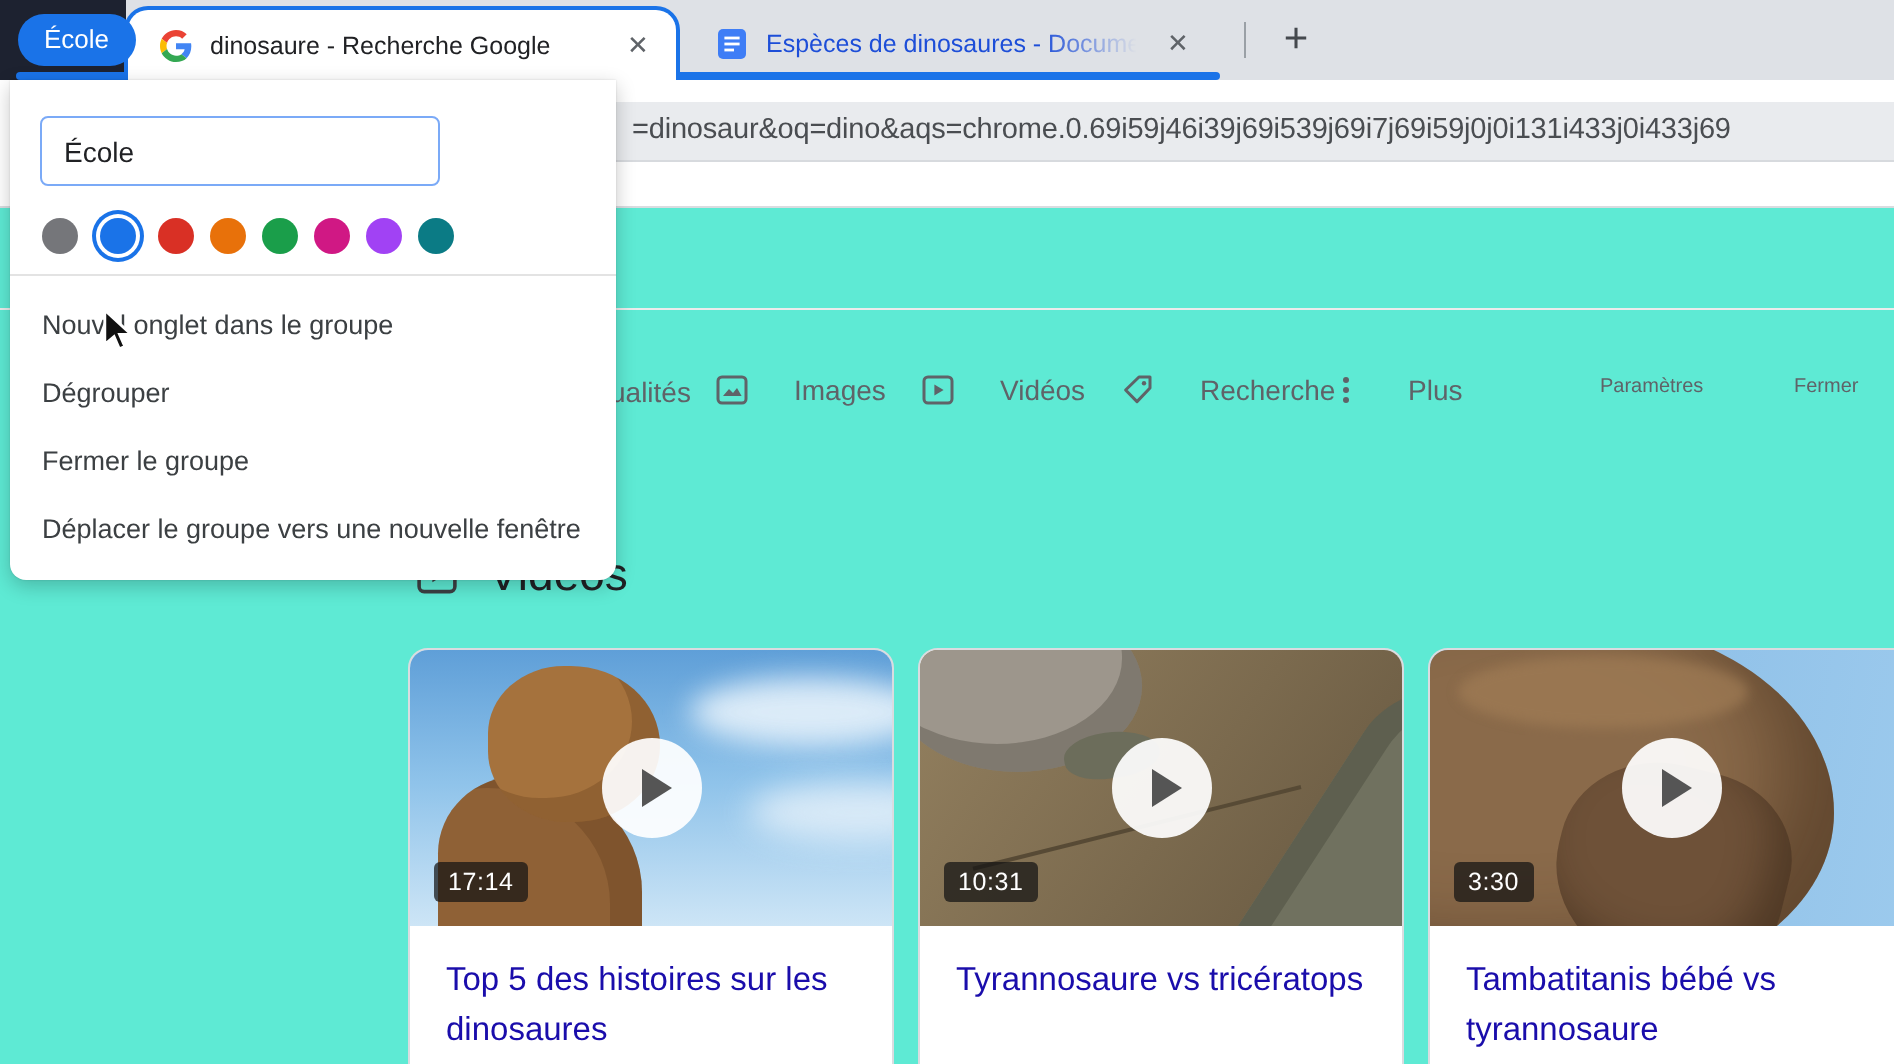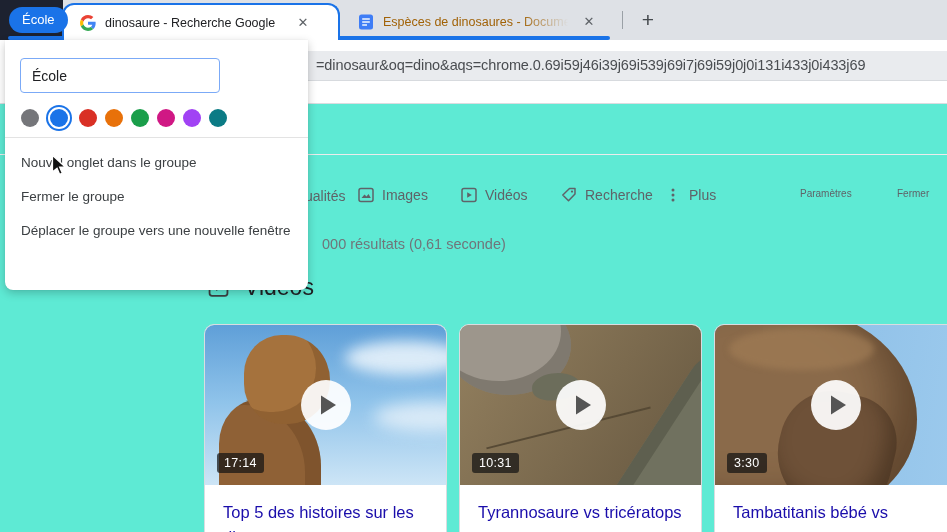--- a/index.html
+++ b/index.html
@@ -9,56 +9,56 @@
   .screen { position:relative; width:947px; height:532px; overflow:hidden; background:#fff; }
 
   
   .tabstrip { position:absolute; left:0; top:0; width:947px; height:40px; background:#dee1e6; }
   .corner-dark { position:absolute; left:0; top:0; width:63px; height:40px; background:#1d2230; }
   .group-badge { position:absolute; left:9px; top:7px; height:26px; padding:0 13px; border-radius:13px;
                  color:#fff; font-size:13px; line-height:26px; font-weight:400; z-index:4; }
   .group-underline { position:absolute; left:8px; top:36px; width:602px; height:4px; border-radius:2px; z-index:1; }
   .tab { position:absolute; top:3px; height:37px; display:flex; align-items:center; }
   .tab.active { left:62px; width:278px; background:#fff; border:2.5px solid #1a73e8; border-bottom:none;
-                border-radius:12px 12px 0 0; z-index:3; padding:0 26px 0 16px; }
+                border-radius:12px 12px 0 0; z-index:3; padding:0 10px 0 16px; }
   .tab.inactive { left:342px; width:266px; padding:0 10px 0 16px; z-index:2; }
-  .tab-title { font-size:12.5px; color:#a16207; margin-left:9px; white-space:nowrap; overflow:hidden; flex:1; }
+  .tab-title { font-size:12.5px; color:#1d4ed8; margin-left:9px; white-space:nowrap; overflow:hidden; flex:1; }
   .tab.inactive .tab-title { -webkit-mask-image:linear-gradient(90deg,#000 72%,transparent 97%);
                              mask-image:linear-gradient(90deg,#000 72%,transparent 97%); }
   .tab-close { width:18px; height:18px; display:flex; align-items:center; justify-content:center;
                font-size:13px; color:#5f6368; border-radius:50%; margin-left:6px; cursor:pointer; }
   .tab-divider { position:absolute; left:622px; top:11px; width:1px; height:18px; background:#9aa0a6; }
   .new-tab-btn { position:absolute; left:634px; top:6px; width:28px; height:28px; display:flex; align-items:center;
                  justify-content:center; font-size:21px; font-weight:400; color:#45494e; border-radius:50%; }
   .favicon { width:16px; height:16px; flex:0 0 16px; }
 
   
   .toolbar { position:absolute; left:0; top:40px; width:947px; height:64px; background:#fff; border-bottom:1px solid #dadce0; }
   .omnibox { position:absolute; left:260px; top:11px; width:687px; height:30px; background:#e9ebee; border-bottom:1px solid #d7dade; }
   .omnibox .url { position:absolute; left:56px; top:6px; font-size:14.5px; color:#4a4d51; white-space:nowrap; letter-spacing:-0.1px; }
 
   
   .page { position:absolute; left:0; top:104px; width:947px; height:428px; background:#5eead4; }
   .hairline { position:absolute; left:0; top:50px; width:947px; height:1px; background:#ececec; }
 
   .nav-row { position:absolute; top:82px; height:22px; left:0; width:947px; font-size:14px; color:#5f6368; }
   .nav-part { position:absolute; top:2px; }
-  .nav-item { position:absolute; display:flex; align-items:center; gap:7px; }
+  .nav-item { position:absolute; display:flex; align-items:center; gap:22px; }
   .nav-item svg { display:block; }
   .nav-right { position:absolute; top:2px; font-size:10px; color:#5f6368; }
 
   .stats { position:absolute; left:322px; top:132px; font-size:14.5px; color:#70757a; }
 
   .section-header { position:absolute; left:207px; top:170px; display:flex; align-items:center; gap:14px; }
   .section-header .label { font-size:23px; color:#202124; }
 
   
   .cards { position:absolute; left:204px; top:220px; display:flex; gap:12px; }
   .card { width:243px; border:1px solid #dadce0; border-radius:10px; background:#fff; overflow:hidden; flex:0 0 243px; }
-  .thumb { position:relative; width:100%; height:160px; overflow:hidden; }
+  .thumb { position:relative; width:100%; height:138px; overflow:hidden; }
   .duration { position:absolute; left:12px; bottom:12px; background:rgba(20,20,20,0.72); color:#fff;
               font-size:12.5px; padding:3px 7px; border-radius:3px; letter-spacing:.3px; }
   .play { position:absolute; left:50%; top:50%; transform:translate(-50%,-50%); }
   .card-body { padding:15px 18px; }
   .card-title { font-size:16.5px; line-height:25px; color:#1a0dab; cursor:pointer; }
 
   
   .thumb .blob { position:absolute; }
   .t1 { background:linear-gradient(180deg,#5f9fd8 0%,#8fc3ea 48%,#cde5f6 100%); }
   .t1 .cloud1 { left:58%; top:10%; width:120px; height:34px; background:#eef6fc; border-radius:50%; filter:blur(7px); opacity:.85; }
@@ -137,21 +137,20 @@
             <circle cx="9" cy="9" r="1.5" fill="#5f6368"></circle>
             <circle cx="9" cy="14" r="1.5" fill="#5f6368"></circle>
         </svg>
         <span>Plus</span>
       </span>
 
       <span class="nav-right" style="left:800px">Paramètres</span>
       <span class="nav-right" style="left:897px">Fermer</span>
     </div>
 
-    <div class="stats">000 résultats (0,61 seconde)</div>
 
     <div class="section-header">
       <svg width="23" height="23" viewBox="0 0 18 18">
         <rect x="2" y="2.5" width="14" height="13" rx="2" fill="none" stroke="#3c4043" stroke-width="1.4"></rect>
         <path d="M7.2 6.2 L11.8 9 L7.2 11.8 Z" fill="#3c4043"></path>
       </svg>
       <span class="label">Vidéos</span>
     </div>
 
     <div class="cards">
@@ -254,20 +253,21 @@
       <span class="dot" style="background: rgb(217, 48, 37);"></span>
       <span class="dot" style="background: rgb(232, 113, 10);"></span>
       <span class="dot" style="background: rgb(26, 158, 74);"></span>
       <span class="dot" style="background: rgb(208, 24, 132);"></span>
       <span class="dot" style="background: rgb(161, 66, 244);"></span>
       <span class="dot" style="background: rgb(11, 123, 133);"></span>
     </div>
     <div class="menu-divider"></div>
     <div class="menu-items">
       <div class="menu-item">Nouvel onglet dans le groupe</div>
+      <div class="menu-item">Dégrouper</div>
       <div class="menu-item">Fermer le groupe</div>
       <div class="menu-item">Déplacer le groupe vers une nouvelle fenêtre</div>
     </div>
     <svg class="cursor" width="20" height="22" viewBox="0 0 16 20">
       <path d="M2 1 L2 16.5 L6.2 13 L8.6 18.6 L11.1 17.5 L8.7 12 L14 12 Z" fill="#111" stroke="#fff" stroke-width="1.3"></path>
     </svg>
   </div>
 
 </div>
 

